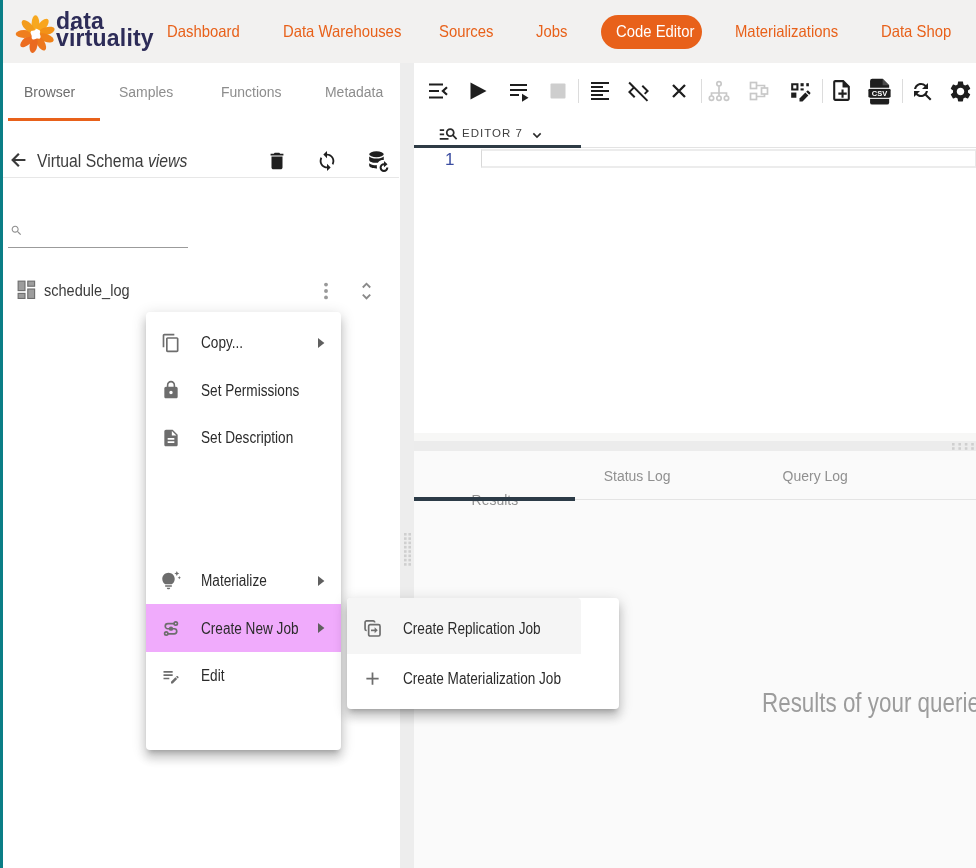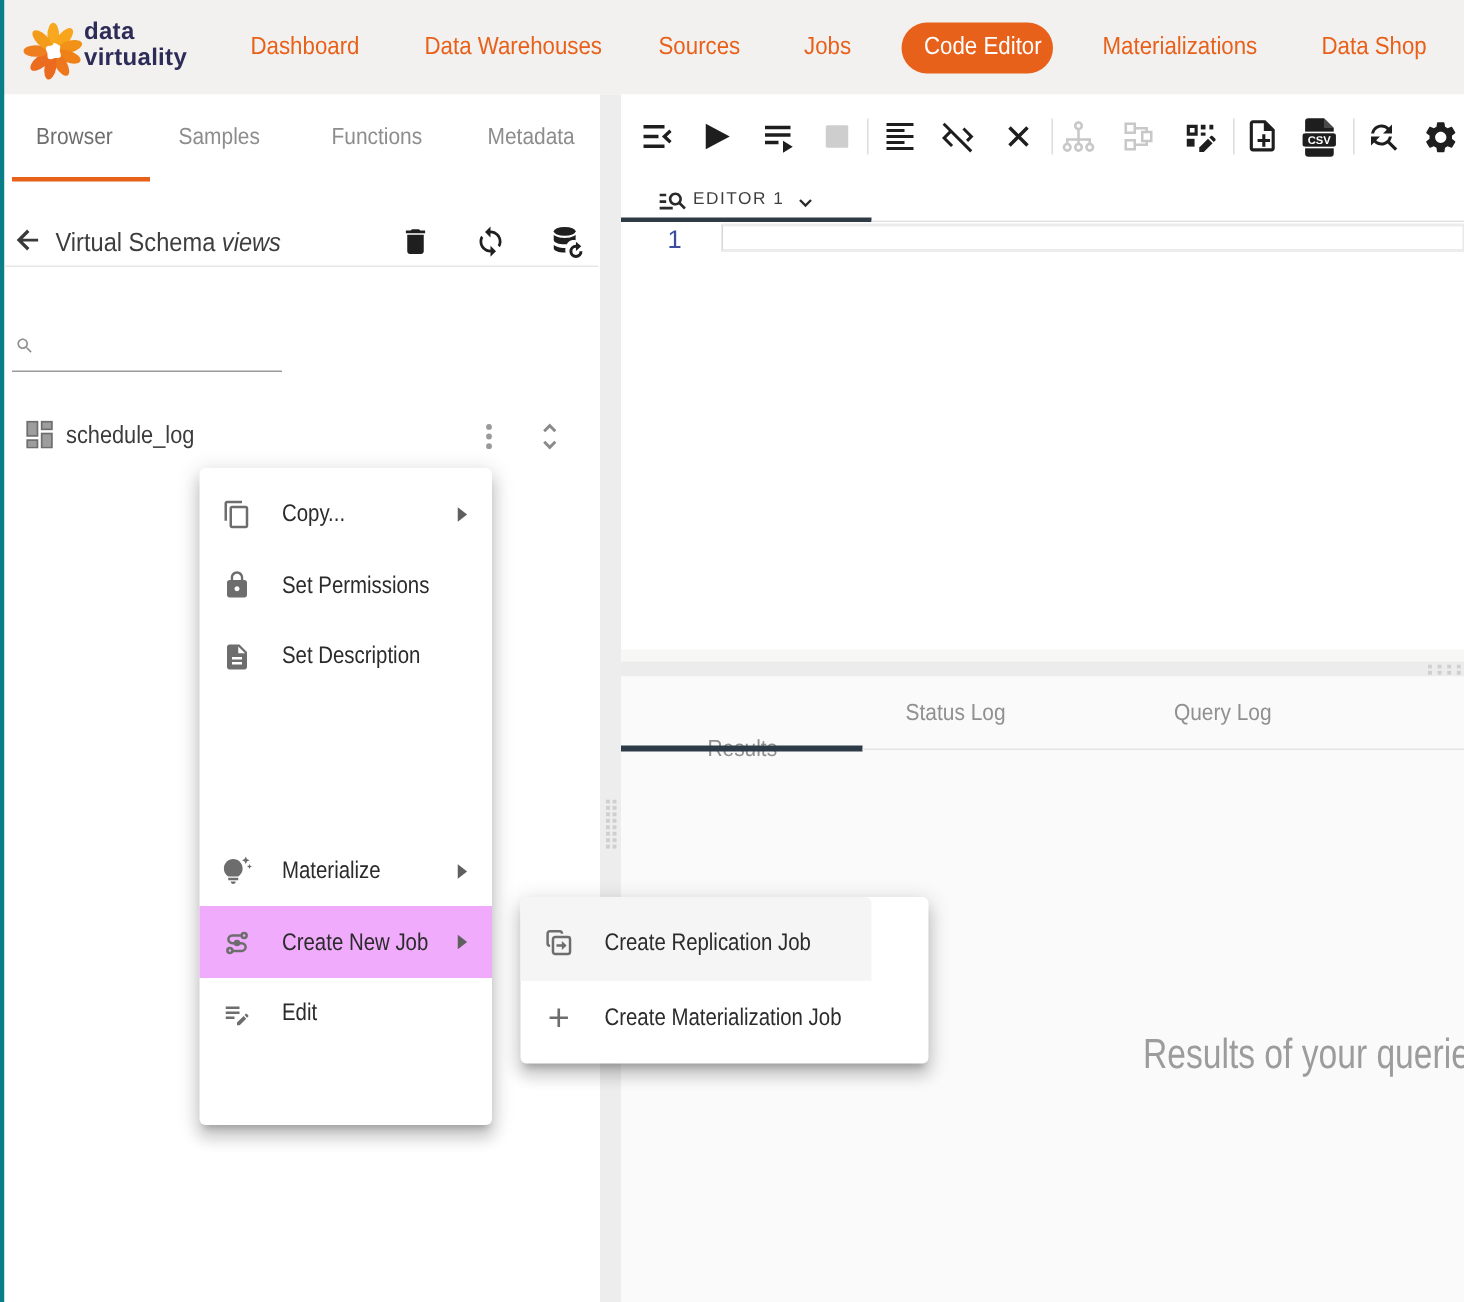--- a/index.html
+++ b/index.html
@@ -29,21 +29,21 @@
 <ellipse cx="28.6" cy="15.6" rx="8.3" ry="3.9" transform="rotate(-50 28.6 15.6)" fill="#f9a51c"></ellipse>
 <ellipse cx="32.6" cy="21.0" rx="8.3" ry="3.9" transform="rotate(-15 32.6 21.0)" fill="#f29117"></ellipse>
 <ellipse cx="31.8" cy="27.8" rx="8.3" ry="3.9" transform="rotate(20 31.8 27.8)" fill="#ef8118"></ellipse>
 <ellipse cx="26.8" cy="33.1" rx="8.3" ry="3.9" transform="rotate(60 26.8 33.1)" fill="#ed771d"></ellipse>
 <ellipse cx="19.6" cy="34.8" rx="8.3" ry="3.9" transform="rotate(100 19.6 34.8)" fill="#ea6a20"></ellipse>
 <ellipse cx="13.1" cy="31.1" rx="8.3" ry="3.9" transform="rotate(140 13.1 31.1)" fill="#ec6c1f"></ellipse>
 <ellipse cx="10.0" cy="24.0" rx="8.3" ry="3.9" transform="rotate(180 10.0 24.0)" fill="#ef7e1e"></ellipse>
 <ellipse cx="14.1" cy="16.6" rx="8.3" ry="3.9" transform="rotate(-135 14.1 16.6)" fill="#f39c1b"></ellipse>
 <path d="M21.5 18.8c1.7-.4 3 1.2 4.4 1.6.8 1.2-.4 2.6 0 3.9.5 1.4 1.3 2.9.2 3.9-1.1 1-2.7 0-4 .6-1.3.5-2.8 1.2-3.9.2-1-.9-.2-2.5-.7-3.8-.5-1.3-1.5-2.7-.6-3.8.9-1.2 2.6-.4 3.9-1.2.2-.1.5-.3.7-.4z" fill="#fff"></path>
 </svg>
-<div class="abs" style="left:56px;top:13px;font-size:16px;font-weight:bold;color:#2d2c58;line-height:17px;letter-spacing:0.2px">data<br>virtuality</div>
+<div class="abs" style="left:56px;top:13px;font-size:23px;font-weight:bold;color:#2d2c58;line-height:17px;letter-spacing:0.2px">data<br>virtuality</div>
 <div class="navlink" style="left:167px">Dashboard</div>
 <div class="navlink" style="left:283px">Data Warehouses</div>
 <div class="navlink" style="left:439px">Sources</div>
 <div class="navlink" style="left:536px">Jobs</div>
 <div class="abs" style="left:601px;top:15px;width:101px;height:34px;border-radius:17px;background:#e8611a"></div>
 <div class="navlink" style="left:616px;color:#fff">Code Editor</div>
 <div class="navlink" style="left:735px">Materializations</div>
 <div class="navlink" style="left:881px">Data Shop</div>
 
 <div class="abs" style="left:3px;top:63px;width:397px;height:805px;background:#fff"></div>
@@ -205,21 +205,21 @@
     <path d="M11 6c1.38 0 2.63.56 3.54 1.46L12 10h6V4l-2.05 2.05C14.68 4.78 12.93 4 11 4c-3.53 0-6.43 2.61-6.92 6H6.1c.46-2.28 2.48-4 4.9-4zm5.64 9.14c.66-.9 1.12-1.97 1.28-3.14H15.9c-.46 2.28-2.48 4-4.9 4-1.38 0-2.63-.56-3.54-1.46L10 12H4v6l2.05-2.05C7.32 17.22 9.07 18 11 18c1.55 0 2.98-.51 4.14-1.36L20 21.49 21.49 20l-4.85-4.86z" fill="#1e1e1e"></path>
   </svg>
 
 <svg class="abs" style="left:948px;top:79px" width="25" height="25" viewBox="0 0 24 24">
     <path d="M19.14 12.94c.04-.3.06-.61.06-.94 0-.32-.02-.64-.07-.94l2.03-1.58c.18-.14.23-.41.12-.61l-1.92-3.32c-.12-.22-.37-.29-.59-.22l-2.39.96c-.5-.38-1.03-.7-1.62-.94l-.36-2.54c-.04-.24-.24-.41-.48-.41h-3.84c-.24 0-.43.17-.47.41l-.36 2.54c-.59.24-1.13.57-1.62.94l-2.39-.96c-.22-.08-.47 0-.59.22L2.74 8.87c-.12.21-.08.47.12.61l2.03 1.58c-.05.3-.09.63-.09.94s.02.64.07.94l-2.03 1.58c-.18.14-.23.41-.12.61l1.92 3.32c.12.22.37.29.59.22l2.39-.96c.5.38 1.03.7 1.62.94l.36 2.54c.05.24.24.41.48.41h3.84c.24 0 .44-.17.47-.41l.36-2.54c.59-.24 1.13-.56 1.62-.94l2.39.96c.22.08.47 0 .59-.22l1.92-3.32c.12-.22.07-.47-.12-.61l-2.01-1.58zM12 15.6c-1.98 0-3.6-1.62-3.6-3.6s1.62-3.6 3.6-3.6 3.6 1.62 3.6 3.6-1.62 3.6-3.6 3.6z" fill="#1e1e1e"></path>
   </svg>
 
 <svg class="abs" style="left:438px;top:123px" width="21" height="21" viewBox="0 0 24 24">
     <path d="M7 9H2V7h5v2zm0 3H2v2h5v-2zm13.59 7-3.83-3.83c-.8.52-1.74.83-2.76.83-2.76 0-5-2.24-5-5s2.24-5 5-5 5 2.24 5 5c0 1.02-.31 1.96-.83 2.75L22 17.59 20.59 19zM17 11c0-1.65-1.35-3-3-3s-3 1.35-3 3 1.35 3 3 3 3-1.35 3-3zM2 19h10v-2H2v2z" fill="#2a2a2a"></path>
   </svg>
-<div class="abs" style="left:462px;top:127px;font-size:11.5px;letter-spacing:1px;color:#3f3f3f">EDITOR 1</div>
+<div class="abs" style="left:462px;top:127px;font-size:11.5px;letter-spacing:1px;color:#3f3f3f">EDITOR 7</div>
 <svg class="abs" style="left:529px;top:127px" width="16" height="16" viewBox="0 0 24 24">
     <path d="M6.5 9.5 12 15l5.5-5.5" stroke="#2a2a2a" stroke-width="2.4" fill="none"></path>
   </svg>
 <div class="abs" style="left:414px;top:145px;width:167px;height:3px;background:#2e3b45"></div>
 <div class="abs" style="left:581px;top:147px;width:395px;height:1px;background:#e3e3e3"></div>
 
 <div class="abs" style="left:445px;top:150px;width:10px;font-size:17px;color:#3b4da1;text-align:left">1</div>
 <div class="abs" style="left:481px;top:149px;width:495px;height:19px;background:#fff;border:1px solid #e9e9e9;border-left:1px solid #d8d8d8;border-top:2px solid #ececec;border-bottom:2px solid #ececec"></div>
 <div class="abs" style="left:414px;top:433px;width:562px;height:8px;background:#f7f7f6"></div>
 
@@ -236,21 +236,21 @@
   </svg>
 
 <div class="abs" style="left:414px;top:450.5px;width:562px;height:417.5px;background:#fafafa"></div>
 <div class="rtab" style="left:415px;top:476px;width:160px"><span>Results</span></div>
 <div class="rtab" style="left:557px;top:452px;width:160px"><span>Status Log</span></div>
 <div class="rtab" style="left:735px;top:452px;width:160px"><span>Query Log</span></div>
 <div class="abs" style="left:414px;top:497px;width:161px;height:3.5px;background:#2c3b47"></div>
 <div class="abs" style="left:575px;top:499px;width:401px;height:1px;background:#e4e4e4"></div>
 <div class="abs" style="left:762px;top:687px;font-size:28px;color:#9c9c9c;white-space:nowrap;transform:scaleX(.80);transform-origin:left center">Results of your queries will be displayed here</div>
 
-<div class="abs" style="left:133px;top:312px;width:195px;height:438px;background:#fff;border-radius:4px;
+<div class="abs" style="left:146px;top:312px;width:195px;height:438px;background:#fff;border-radius:4px;
   box-shadow:0 5px 5px -3px rgba(0,0,0,.2),0 8px 10px 1px rgba(0,0,0,.14),0 3px 14px 2px rgba(0,0,0,.12);z-index:10">
   <div style="position:relative;width:100%;height:100%;padding-top:6.8px">
     <div class="mrow" style="top:6.8px">
       <svg class="ic" width="20" height="20" viewBox="0 0 24 24">
           <path d="M16 1H4c-1.1 0-2 .9-2 2v14h2V3h12V1zm3 4H8c-1.1 0-2 .9-2 2v14c0 1.1.9 2 2 2h11c1.1 0 2-.9 2-2V7c0-1.1-.9-2-2-2zm0 16H8V7h11v14z" fill="#6d6d6d"></path>
         </svg>
       <div class="lb">Copy...</div>
       <svg class="ar" width="7" height="10" viewBox="0 0 7 10">
           <path d="M0 0v10l6.4-5z" fill="#5f5f5f"></path>
         </svg>

